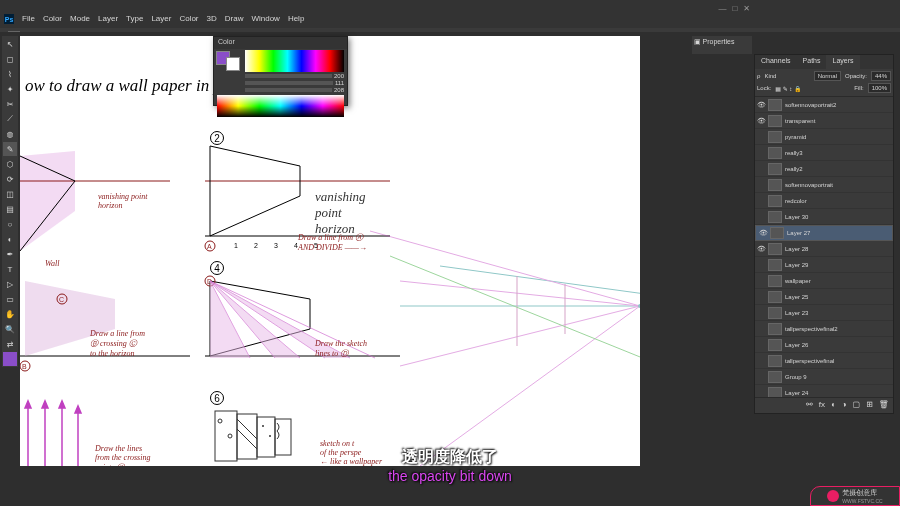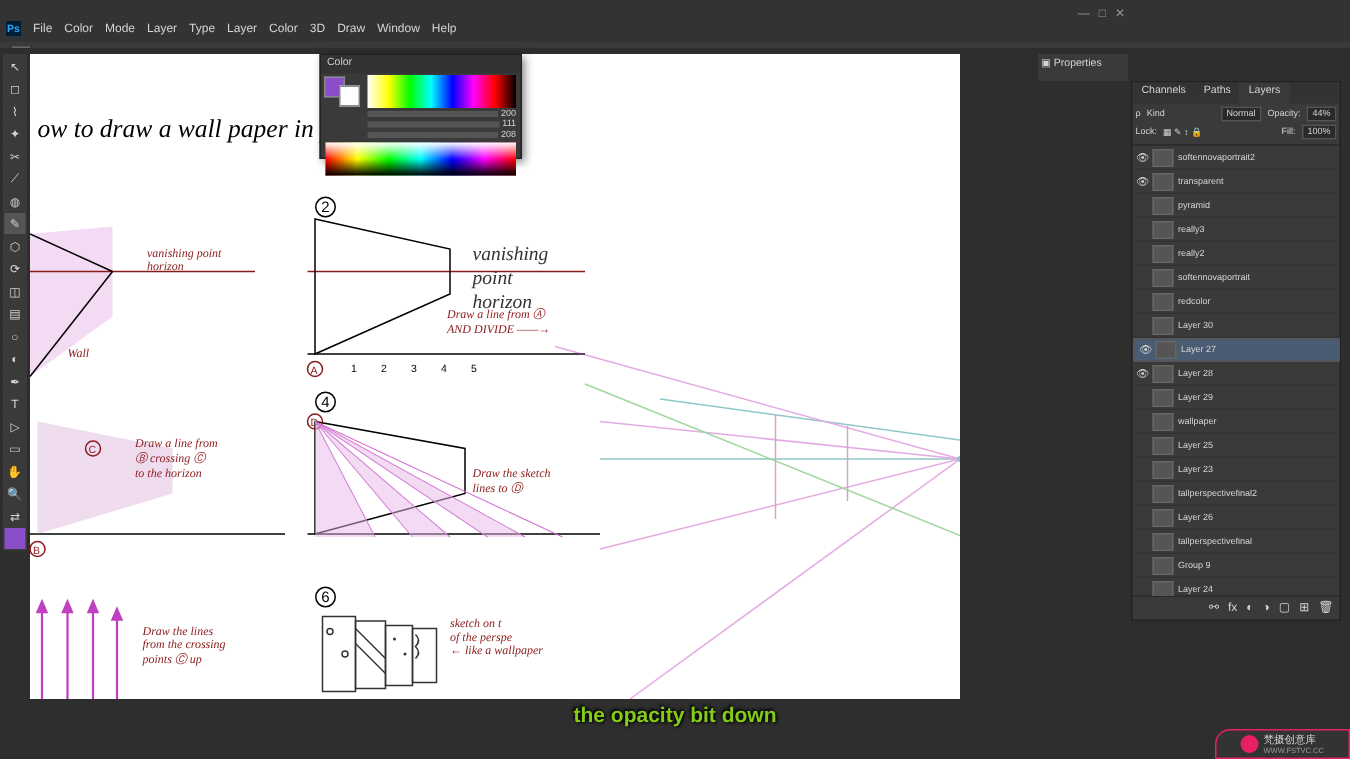--- a/index.html
+++ b/index.html
@@ -9,21 +9,21 @@
 .optbar{height:18px;background:#3a3a3a;display:flex;align-items:center;padding:0 8px;gap:6px;font-size:7px;border-bottom:1px solid #222;}
 .optbar .sw{width:12px;height:12px;background:#555;border:1px solid #666;}
 .wkspc{position:absolute;top:32px;left:0;right:0;bottom:0;background:#2e2e2e;}
 .toolbr{position:absolute;left:2px;top:4px;width:16px;background:#3a3a3a;display:flex;flex-direction:column;gap:1px;padding:1px;}
 .toolbr .t{width:14px;height:14px;background:#3a3a3a;display:flex;align-items:center;justify-content:center;font-size:8px;cursor:pointer;}
 .toolbr .t.act{background:#555;}
 .canvas{position:absolute;left:20px;top:4px;width:620px;height:430px;background:#fff;overflow:hidden;}
 .hand{font-family:'Comic Sans MS',cursive;font-style:italic;}
 .title{position:absolute;left:5px;top:40px;font-size:17px;color:#000;}
 .cnum{position:absolute;width:14px;height:14px;border:1.5px solid #000;border-radius:50%;display:flex;align-items:center;justify-content:center;font-size:10px;color:#000;}
-.note{position:absolute;font-size:8px;color:#8b1a1a;}
+.note{position:absolute;font-size:8px;color:#8b1a1a;margin-top:28px;}
 .colpan{position:absolute;left:213px;top:4px;width:135px;height:70px;background:#3a3a3a;border:1px solid #222;box-shadow:2px 2px 6px rgba(0,0,0,0.5);z-index:10;}
 .colpan .hd{height:12px;background:#333;font-size:7px;padding:1px 4px;color:#ccc;}
 .colpan .sw2{display:flex;gap:2px;padding:2px;}
 .colpan .fg{width:14px;height:14px;background:#8a4ec9;border:1px solid #888;}
 .colpan .bg{width:14px;height:14px;background:#fff;border:1px solid #888;margin-top:6px;margin-left:-6px;}
 .colpan .spec{height:22px;margin:1px 3px;background:linear-gradient(to right,#fff,#ff0,#0f0,#0ff,#00f,#f0f,#f00,#000);}
 .colpan .grad{height:22px;margin:1px 3px;background:linear-gradient(to bottom,#fff,transparent,#000),linear-gradient(to right,#f00,#ff0,#0f0,#0ff,#00f,#f0f,#f00);}
 .colpan .sld{display:flex;align-items:center;gap:2px;margin:1px 3px;font-size:6px;}
 .colpan .sld .bar{flex:1;height:4px;background:#555;}
 .propan{position:absolute;right:148px;top:4px;width:60px;height:18px;background:#3a3a3a;font-size:7px;padding:2px;}
@@ -35,21 +35,21 @@
 .laypan .ctrls .row{display:flex;gap:4px;align-items:center;}
 .laypan .sel{background:#2a2a2a;padding:1px 3px;border:1px solid #555;font-size:6px;}
 .laylist{overflow-y:auto;height:300px;}
 .lay{display:flex;align-items:center;height:16px;padding:0 2px;gap:3px;border-bottom:1px solid #333;}
 .lay.sel{background:#4a5c73;}
 .lay .eye{width:8px;font-size:7px;}
 .lay .th{width:14px;height:12px;background:#555;border:1px solid #666;}
 .lay .nm{font-size:6px;flex:1;overflow:hidden;}
 .sub{position:absolute;bottom:22px;left:50%;transform:translateX(-50%);text-align:center;z-index:20;}
 .sub .cn{font-size:16px;font-weight:bold;color:#fff;text-shadow:1px 1px 2px #000,-1px -1px 2px #000;}
-.sub .en{font-size:14px;font-weight:bold;color:#84cc16;text-shadow:1px 1px 2px #000,-1px -1px 2px #000;margin-top:10px;}
+.sub .en{font-size:14px;font-weight:normal;color:#d946ef;text-shadow:1px 1px 2px #000,-1px -1px 2px #000;}
 .wm{position:absolute;right:0;bottom:0;width:90px;height:20px;background:#333;border:1px solid #e91e63;border-radius:10px 0 0 0;display:flex;align-items:center;justify-content:center;font-size:7px;gap:3px;z-index:30;}
 .wm .ico{width:12px;height:12px;background:#e91e63;border-radius:50%;}
 .wctrl{position:absolute;right:150px;top:-28px;display:flex;gap:6px;font-size:8px;color:#999;}
 </style>
 </head>
 <body>
 
 <div class="menubar">
   <div class="logo">Ps</div>
   <span>File</span>
@@ -197,29 +197,29 @@
     <div class="cnum" style="left:190px;top:355px">6</div>
 
     <div class="note hand" style="left:78px;top:128px;white-space:pre">vanishing point
 horizon</div>
     <div class="note hand" style="left:25px;top:195px">Wall</div>
     <div class="note hand" style="left:295px;top:125px;font-size:13px;white-space:pre;color:#333">vanishing
 point
 horizon</div>
     <div class="note hand" style="left:278px;top:168px;white-space:pre">Draw a line from Ⓐ
 AND DIVIDE ——→</div>
-    <div class="note hand" style="left:70px;top:255px;white-space:pre">Draw a line from
+    <div class="note hand" style="left:70px;top:265px;white-space:pre">Draw a line from
 Ⓑ crossing Ⓒ
 to the horizon</div>
     <div class="note hand" style="left:295px;top:275px;white-space:pre">Draw the sketch
 lines to Ⓓ</div>
     <div class="note hand" style="left:75px;top:380px;white-space:pre">Draw the lines
 from the crossing
 points Ⓒ up</div>
-    <div class="note hand" style="left:280px;top:375px;white-space:pre">sketch on t
+    <div class="note hand" style="left:300px;top:375px;white-space:pre">sketch on t
 of the perspe
 ← like a wallpaper</div>
   </div>
 
   <div class="colpan">
     <div class="hd">Color</div>
     <div style="display:flex;">
       <div class="sw2">
         <div class="fg"></div>
         <div class="bg"></div>
@@ -373,20 +373,21 @@
       <span>◐</span>
       <span>◑</span>
       <span>▢</span>
       <span>⊞</span>
       <span>🗑</span>
     </div>
   </div>
 </div>
 
 <div class="sub">
+  <div class="cn">透明度降低了</div>
   <div class="en">the opacity bit down</div>
 </div>
 
 <div class="wm">
   <div class="ico"></div>
   <div>
     <div>梵摄创意库</div>
     <div style="font-size:5px;color:#999">WWW.FSTVC.CC</div>
   </div>
 </div>

